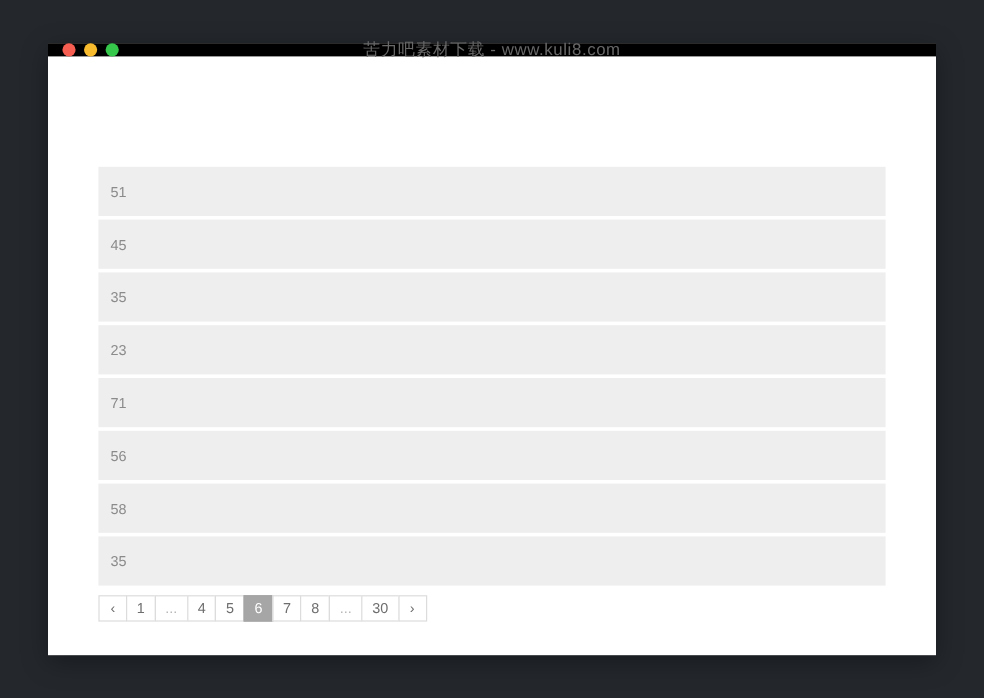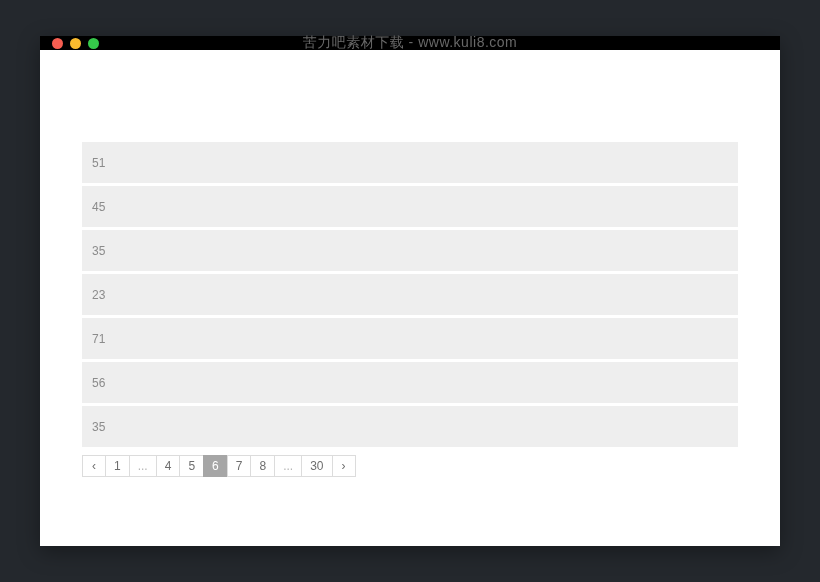--- a/index.html
+++ b/index.html
@@ -117,20 +117,21 @@
     <div class="title-text">苦力吧素材下载 - www.kuli8.com</div>
   </div>
   <div class="content">
     <div class="list">
       <div class="list-item">51</div>
       <div class="list-item">45</div>
       <div class="list-item">35</div>
       <div class="list-item">23</div>
       <div class="list-item">71</div>
       <div class="list-item">56</div>
+      <div class="list-item">58</div>
       <div class="list-item">35</div>
     </div>
     <div class="pagination">
       <div class="page-btn">‹</div>
       <div class="page-btn">1</div>
       <div class="page-btn ellipsis">...</div>
       <div class="page-btn">4</div>
       <div class="page-btn">5</div>
       <div class="page-btn active">6</div>
       <div class="page-btn">7</div>

